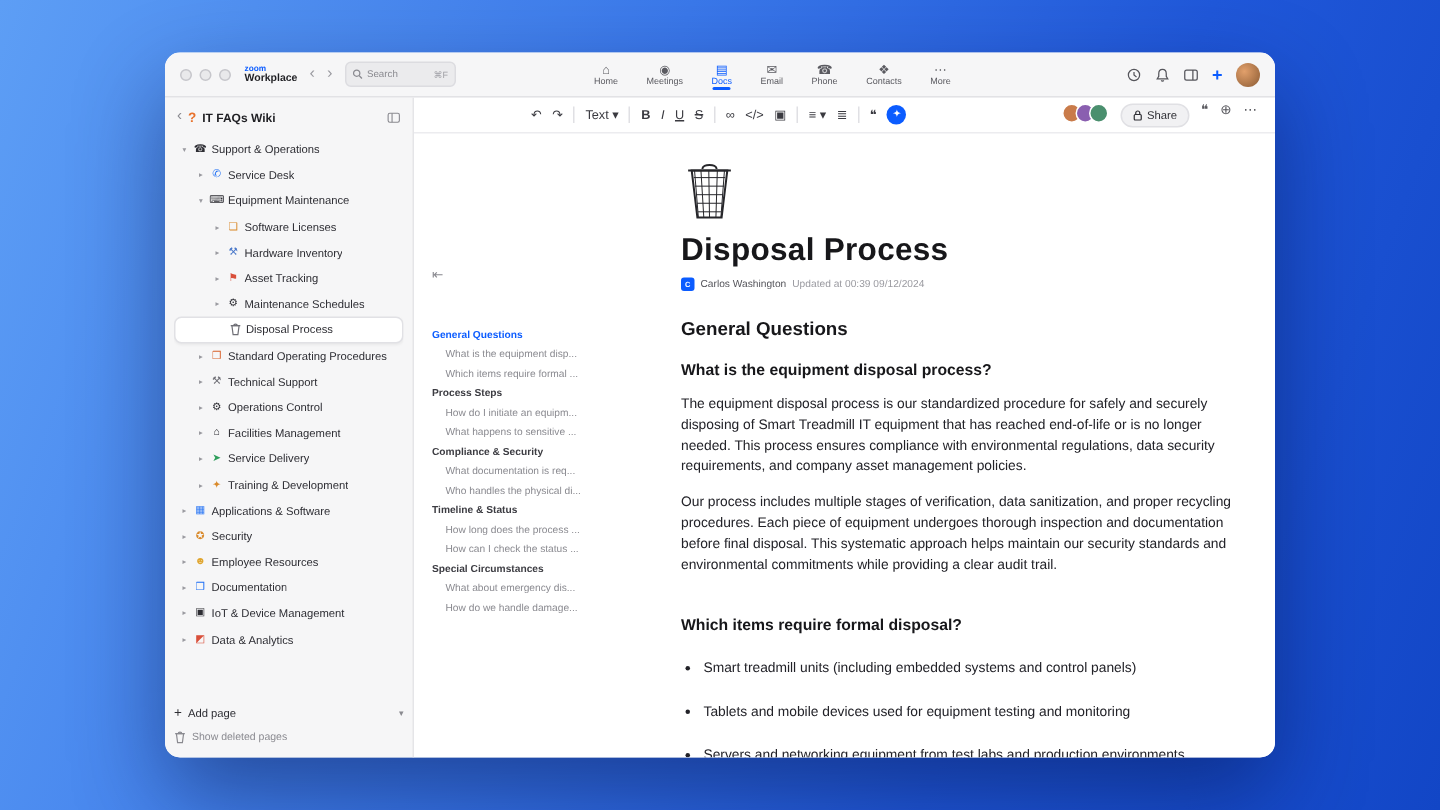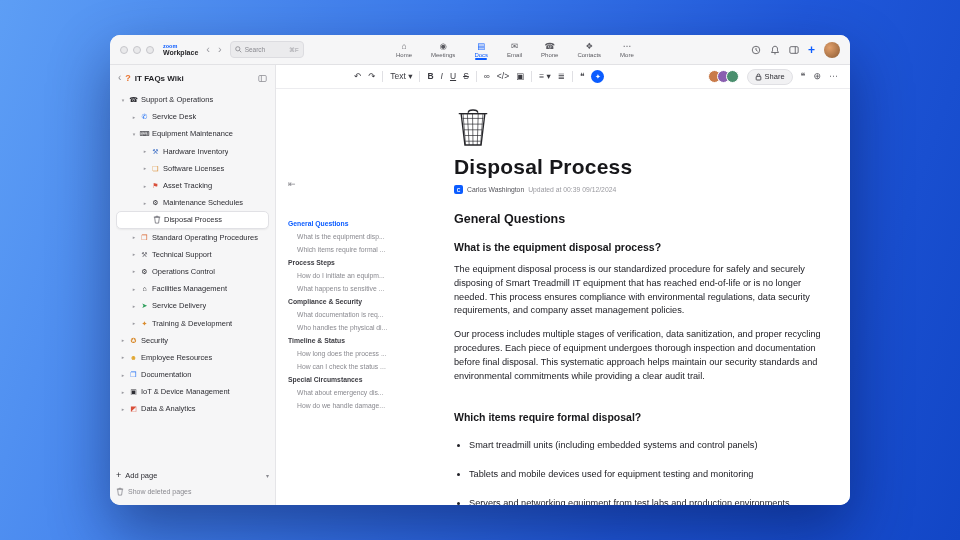--- a/index.html
+++ b/index.html
@@ -57,21 +57,21 @@
   .doc-toolbar{height:24px;border-bottom:1px solid #ececef;display:flex;align-items:center;padding:0 12px;flex-shrink:0;}
   .tb-center{display:flex;align-items:center;gap:7px;margin-left:66px;}
   .tb-divider{width:1px;height:11px;background:#e0e0e4;}
   .tb-btn{font-size:8.5px;color:#3a3a40;line-height:1;white-space:nowrap;}
   .tb-btn.bold{font-weight:700;}
   .tb-btn.italic{font-style:italic;}
   .tb-btn.underline{text-decoration:underline;}
   .tb-btn.strikethrough{text-decoration:line-through;}
   .tb-btn.ai-companion{width:13px;height:13px;border-radius:50%;background:#0b5cff;color:#fff;font-size:7px;
       display:inline-flex;align-items:center;justify-content:center;}
-  .tb-rightc{margin-left:auto;display:flex;align-items:center;gap:8px;}
+  .tb-rightc{margin-left:auto;display:flex;align-items:flex-start;gap:8px;}
   .tb-avatars{display:flex;padding-left:4px;}
   .tb-avatars .av{width:13px;height:13px;border-radius:50%;border:1.5px solid #fff;margin-left:-4px;}
   .share-btn{display:flex;align-items:center;gap:3px;background:#f1f1f3;border:1px solid #e0e0e4;border-radius:9px;
       height:16px;padding:0 7px;font-size:7.5px;color:#2d2d33;}
   .tb-r-icon{font-size:9px;color:#55555b;line-height:1;}
 
   .doc-scroll{flex:1;display:flex;min-height:0;overflow:hidden;}
   .toc{width:158px;flex-shrink:0;padding:84px 0 0 12px;}
   .toc-collapse{color:#8a8a90;font-size:9px;line-height:1;}
   .toc-list{margin-top:26px;}
@@ -200,27 +200,27 @@
               <span class="ticon" style="color: rgb(30, 111, 245);">✆</span>
               <span class="tlabel">Service Desk</span>
             </div>
             <div class="tree-row" style="padding-left: 15px;">
               <span class="chev">▾</span>
               <span class="ticon" style="color: rgb(45, 45, 51);">⌨</span>
               <span class="tlabel">Equipment Maintenance</span>
             </div>
             <div class="tree-row" style="padding-left: 26px;">
               <span class="chev">▸</span>
+              <span class="ticon" style="color: rgb(217, 138, 43);">❏</span>
+              <span class="tlabel">Software Licenses</span>
+            </div>
+            <div class="tree-row" style="padding-left: 26px;">
+              <span class="chev">▸</span>
               <span class="ticon" style="color: rgb(74, 120, 201);">⚒</span>
               <span class="tlabel">Hardware Inventory</span>
-            </div>
-            <div class="tree-row" style="padding-left: 26px;">
-              <span class="chev">▸</span>
-              <span class="ticon" style="color: rgb(217, 138, 43);">❏</span>
-              <span class="tlabel">Software Licenses</span>
             </div>
             <div class="tree-row" style="padding-left: 26px;">
               <span class="chev">▸</span>
               <span class="ticon" style="color: rgb(217, 79, 58);">⚑</span>
               <span class="tlabel">Asset Tracking</span>
             </div>
             <div class="tree-row" style="padding-left: 26px;">
               <span class="chev">▸</span>
               <span class="ticon" style="color: rgb(45, 45, 51);">⚙</span>
               <span class="tlabel">Maintenance Schedules</span>
@@ -258,20 +258,25 @@
             </div>
             <div class="tree-row" style="padding-left: 15px;">
               <span class="chev">▸</span>
               <span class="ticon" style="color: rgb(46, 158, 91);">➤</span>
               <span class="tlabel">Service Delivery</span>
             </div>
             <div class="tree-row" style="padding-left: 15px;">
               <span class="chev">▸</span>
               <span class="ticon" style="color: rgb(217, 138, 43);">✦</span>
               <span class="tlabel">Training &amp; Development</span>
+            </div>
+            <div class="tree-row" style="padding-left: 4px;">
+              <span class="chev">▸</span>
+              <span class="ticon" style="color: rgb(30, 111, 245);">▦</span>
+              <span class="tlabel">Applications &amp; Software</span>
             </div>
             <div class="tree-row" style="padding-left: 4px;">
               <span class="chev">▸</span>
               <span class="ticon" style="color: rgb(217, 138, 43);">✪</span>
               <span class="tlabel">Security</span>
             </div>
             <div class="tree-row" style="padding-left: 4px;">
               <span class="chev">▸</span>
               <span class="ticon" style="color: rgb(224, 165, 46);">☻</span>
               <span class="tlabel">Employee Resources</span>

